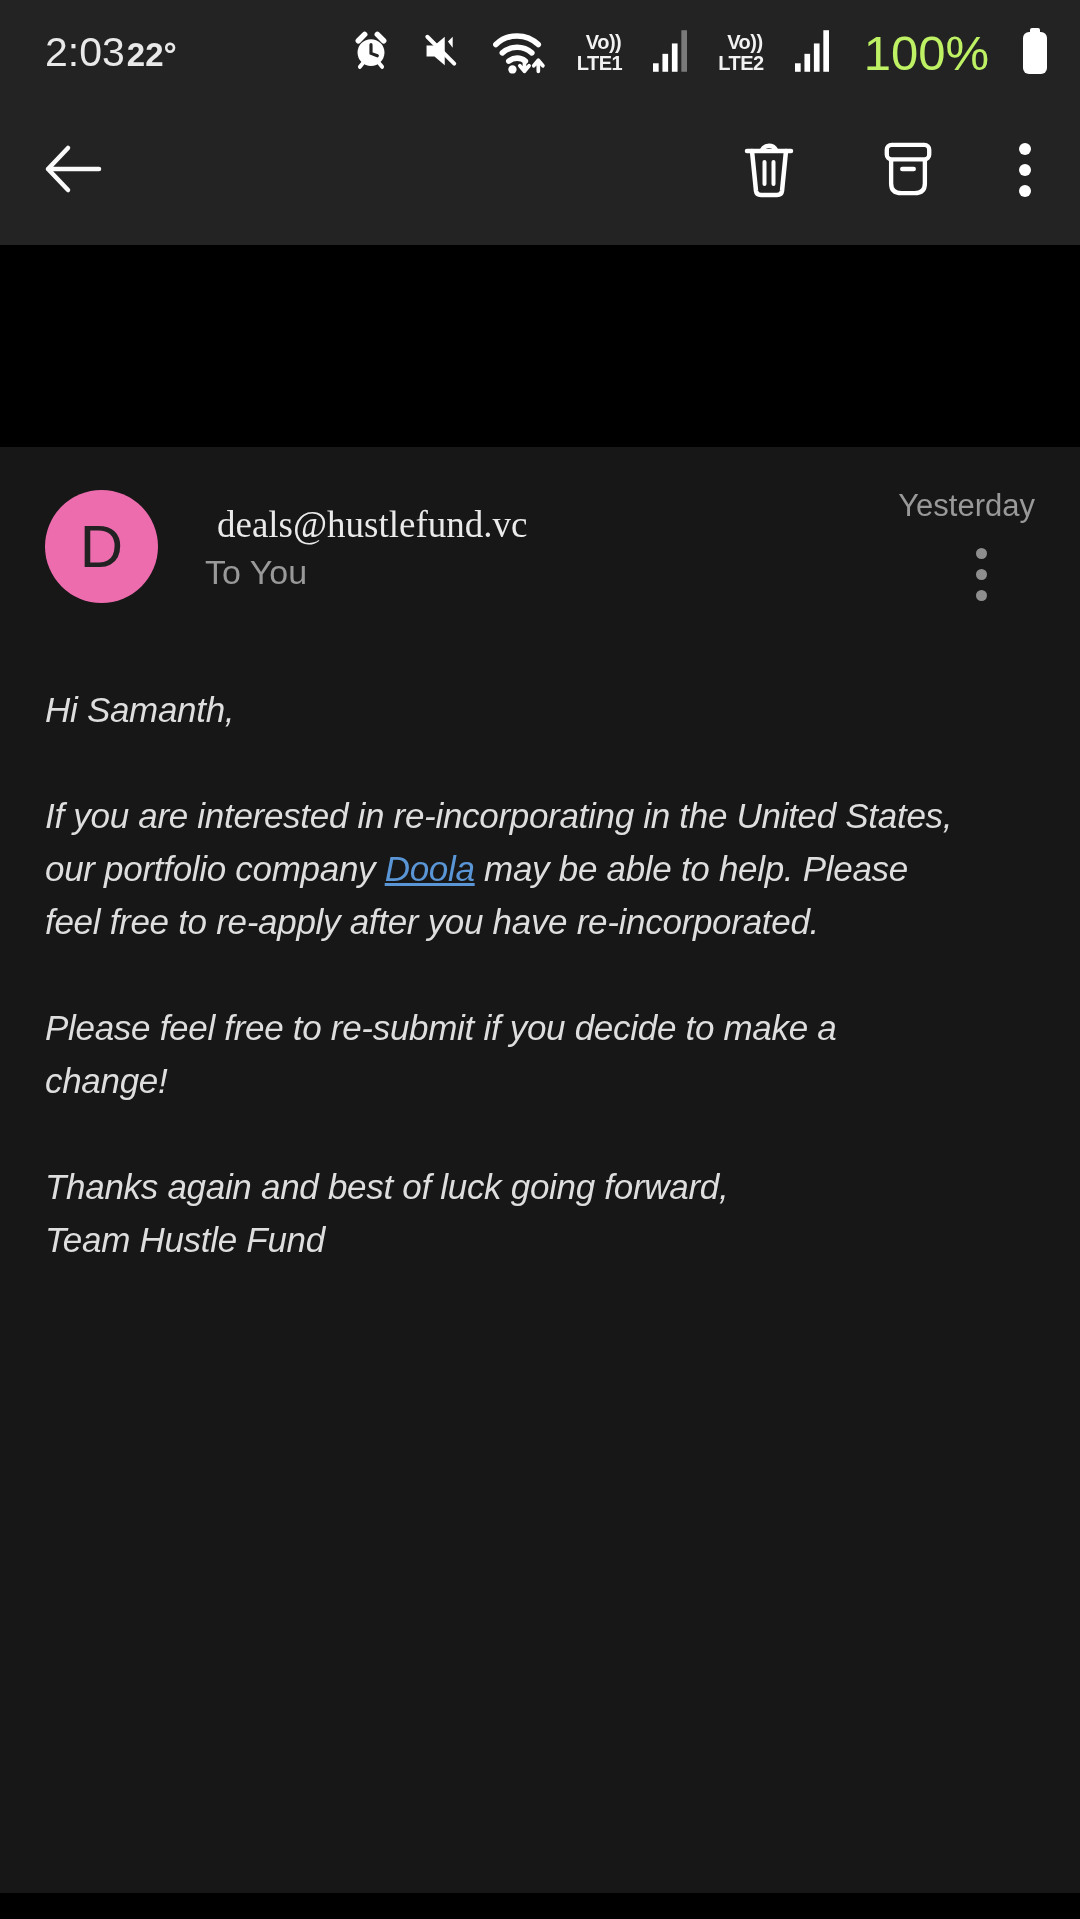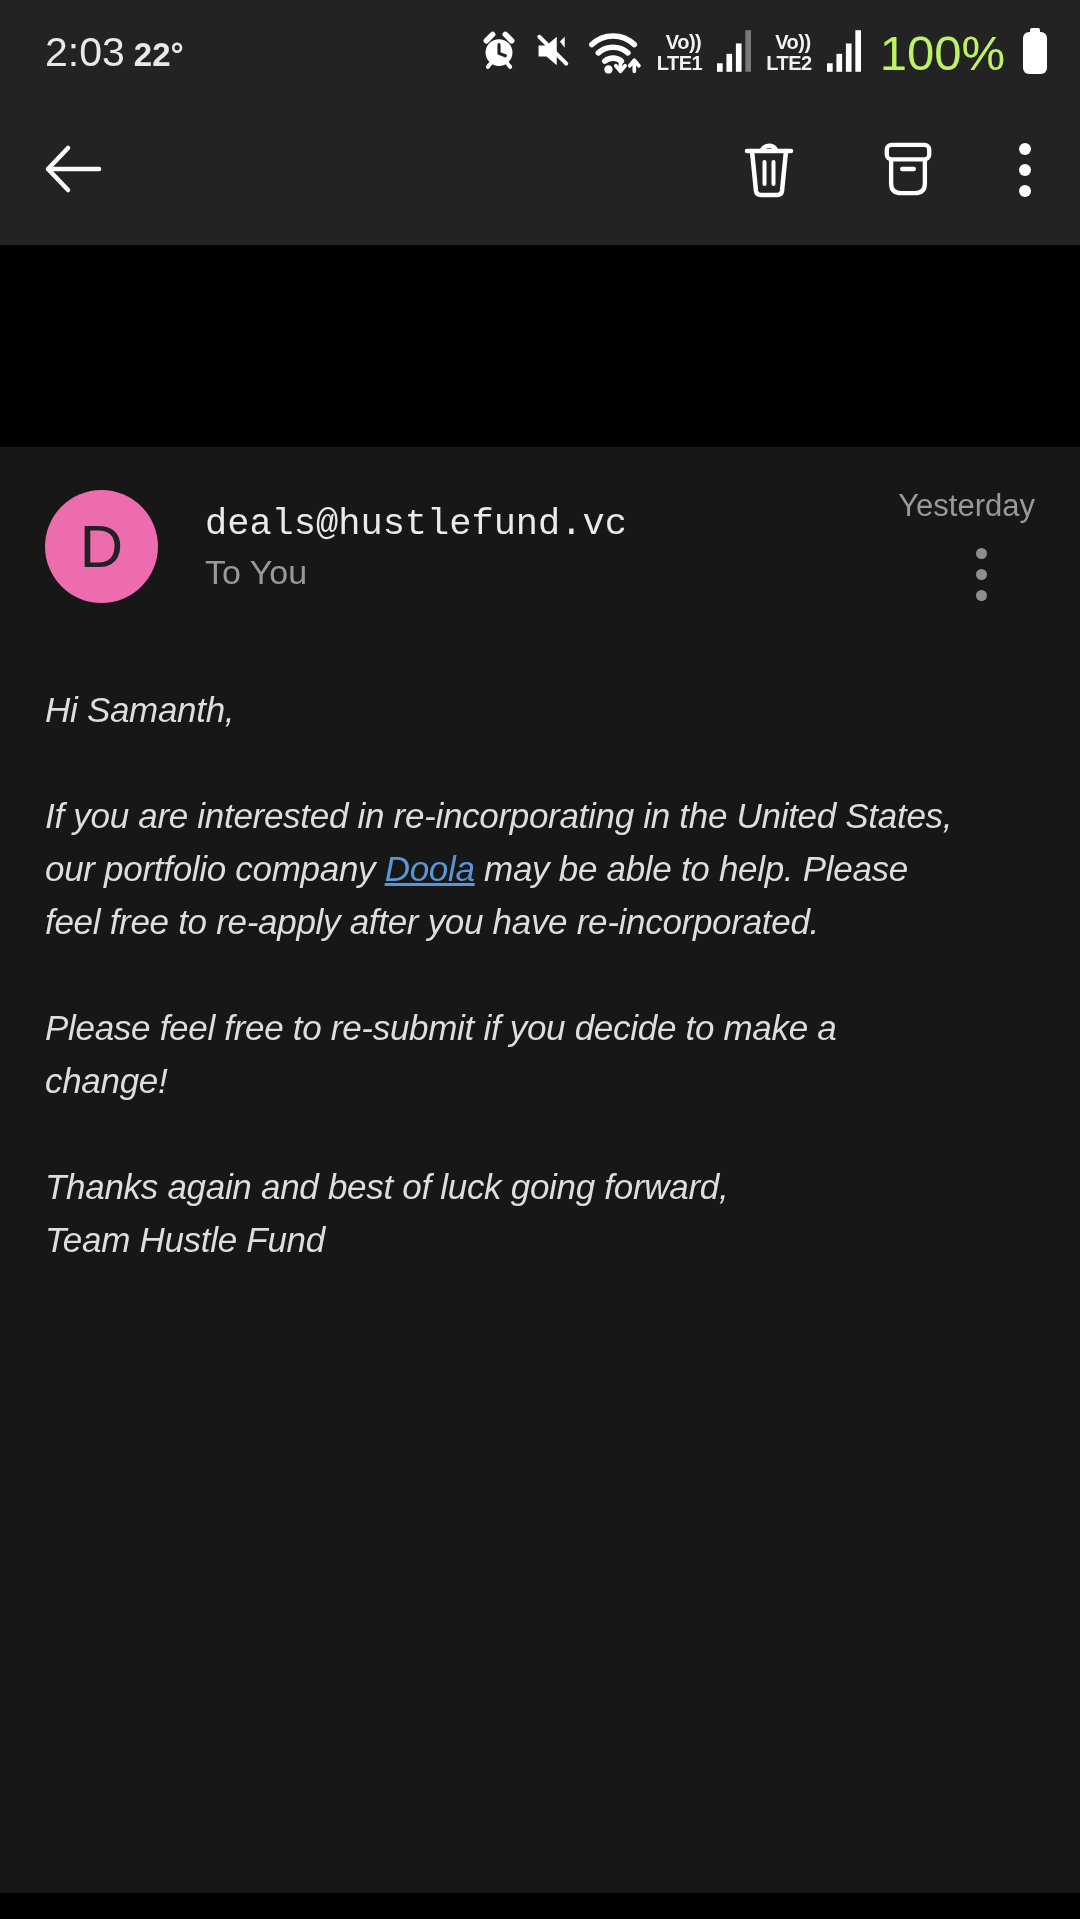--- a/index.html
+++ b/index.html
@@ -5,24 +5,24 @@
   html,body{margin:0;padding:0;background:#000;}
   .screen{
     position:relative;width:1080px;height:1919px;background:#000;
     font-family:"Liberation Sans",sans-serif;overflow:hidden;
   }
   
   .status-bar{
     position:absolute;top:0;left:0;width:1080px;height:95px;background:#232323;
     display:flex;align-items:center;box-sizing:border-box;padding:10px 30px 0 45px;
   }
-  .sb-left{display:flex;align-items:baseline;gap:9px;}
+  .sb-left{display:flex;align-items:baseline;gap:2px;}
   .sb-time{font-size:41px;color:#e9e9e9;}
   .sb-temp{font-size:33px;font-weight:bold;color:#e9e9e9;}
-  .sb-right{margin-left:auto;display:flex;align-items:center;gap:15px;}
+  .sb-right{margin-left:auto;display:flex;align-items:center;gap:31px;}
   .volte-block{display:flex;flex-direction:column;align-items:flex-start;color:#f2f2f2;
     font-size:20px;font-weight:bold;line-height:21px;letter-spacing:-0.5px;}
   .volte-block .vo{margin-left:9px;}
   .sb-batt-pct{font-size:49px;color:#bef264;margin-left:4px;}
   
   .toolbar{
     position:absolute;top:95px;left:0;width:1080px;height:150px;background:#232323;
     display:flex;align-items:center;box-sizing:border-box;padding:0 49px 0 42px;
   }
   .tb-right{margin-left:auto;display:flex;align-items:center;gap:84px;}
@@ -36,21 +36,21 @@
     font-size:39px;font-weight:bold;color:#f1f1f1;letter-spacing:-0.5px;line-height:52px;white-space:nowrap;
   }
   .redaction{margin-left:14px;position:relative;top:6px;}
   
   .email-card{position:absolute;top:447px;left:0;width:1080px;height:1446px;background:#171717;}
   .avatar{
     position:absolute;left:45px;top:43px;width:113px;height:113px;border-radius:50%;
     background:#ed6cae;display:flex;align-items:center;justify-content:center;
     color:#222;font-size:60px;border:none;padding:0;cursor:pointer;
   }
-  .sender-email{position:absolute;left:205px;top:56px;font-size:37px;color:#eaeaea;background:none;border:none;padding:0;cursor:pointer;font-family:Liberation Mono, monospace;}
+  .sender-email{position:absolute;left:217px;top:56px;font-size:37px;color:#eaeaea;background:none;border:none;padding:0;cursor:pointer;font-family:Liberation Serif, serif;}
   .sender-to{position:absolute;left:205px;top:106px;font-size:34px;color:#999;background:none;border:none;padding:0;cursor:pointer;font-family:inherit;}
   .timestamp{position:absolute;right:45px;top:41px;font-size:31px;color:#999;}
   .sender-kebab{position:absolute;left:976px;top:101px;background:none;border:none;padding:0;cursor:pointer;display:flex;flex-direction:column;gap:10px;}
   .sender-kebab .dot{width:11px;height:11px;border-radius:50%;background:#8e8e8e;}
   
   .mail-body{
     position:absolute;left:45px;top:236px;width:1000px;
     font-size:35px;line-height:53px;color:#dedede;letter-spacing:-0.3px;
   }
   .mail-body p{margin:0 0 53px 0;white-space:pre-line;font-style:italic;}

